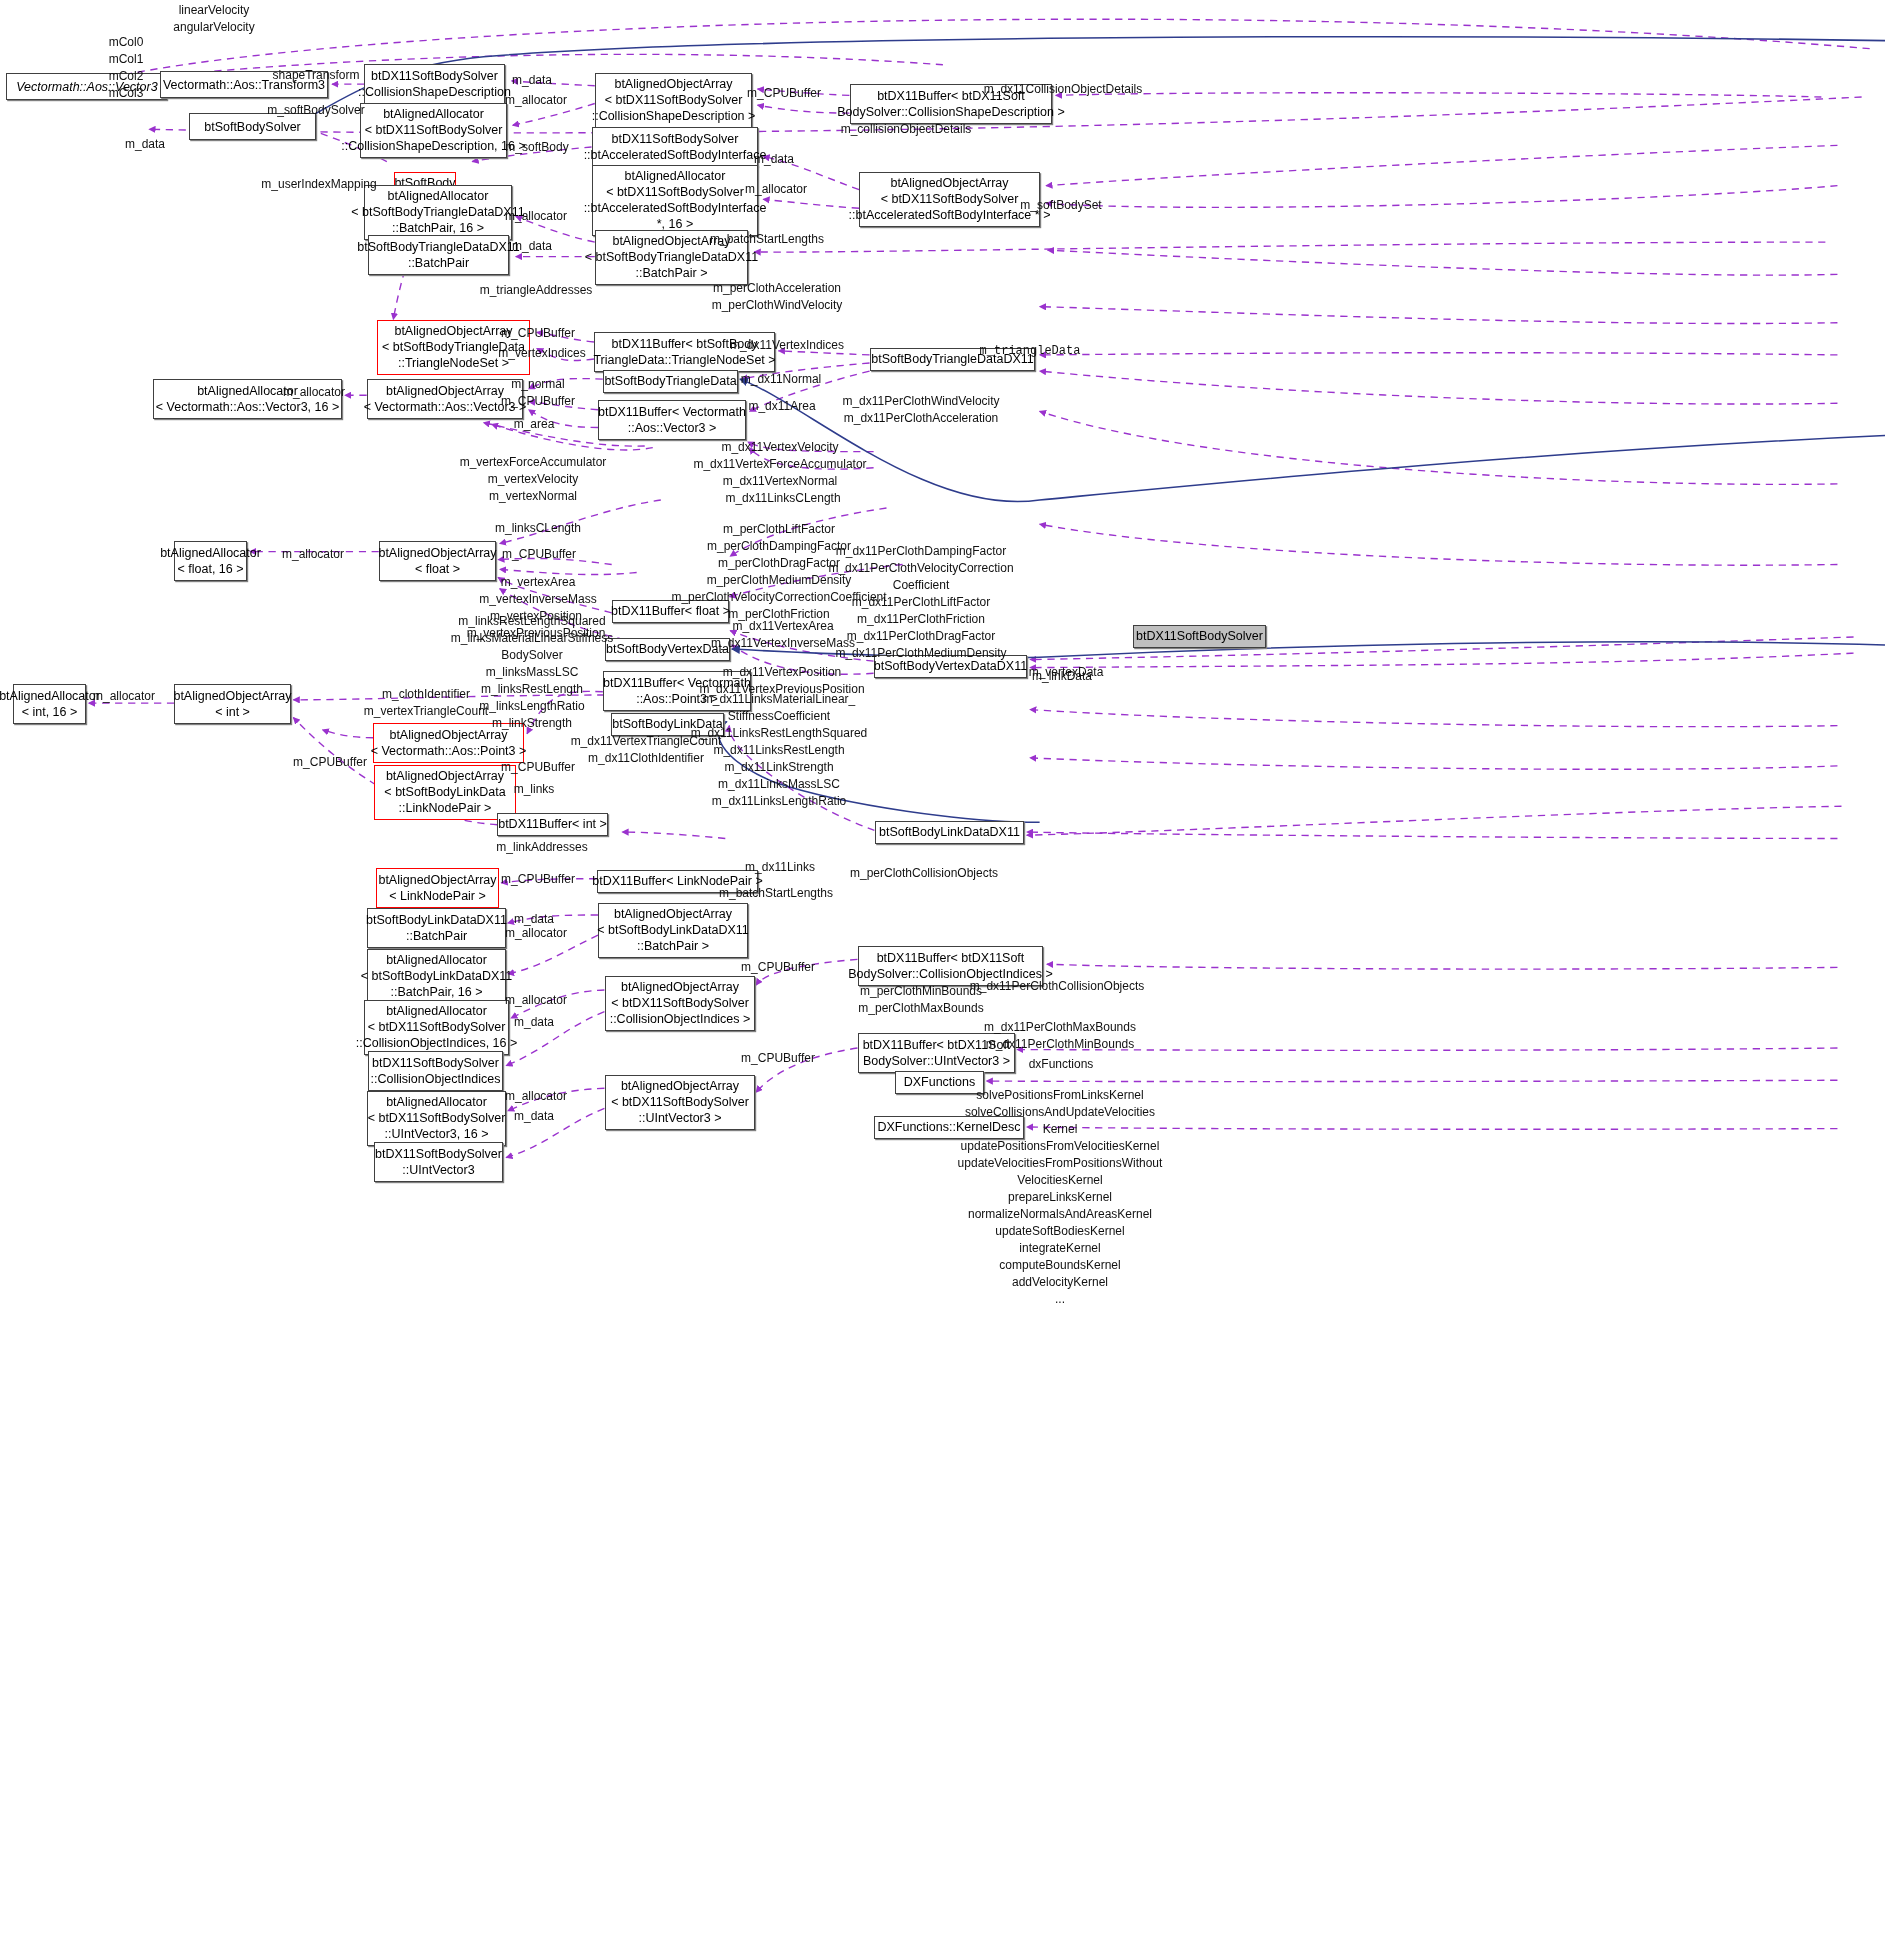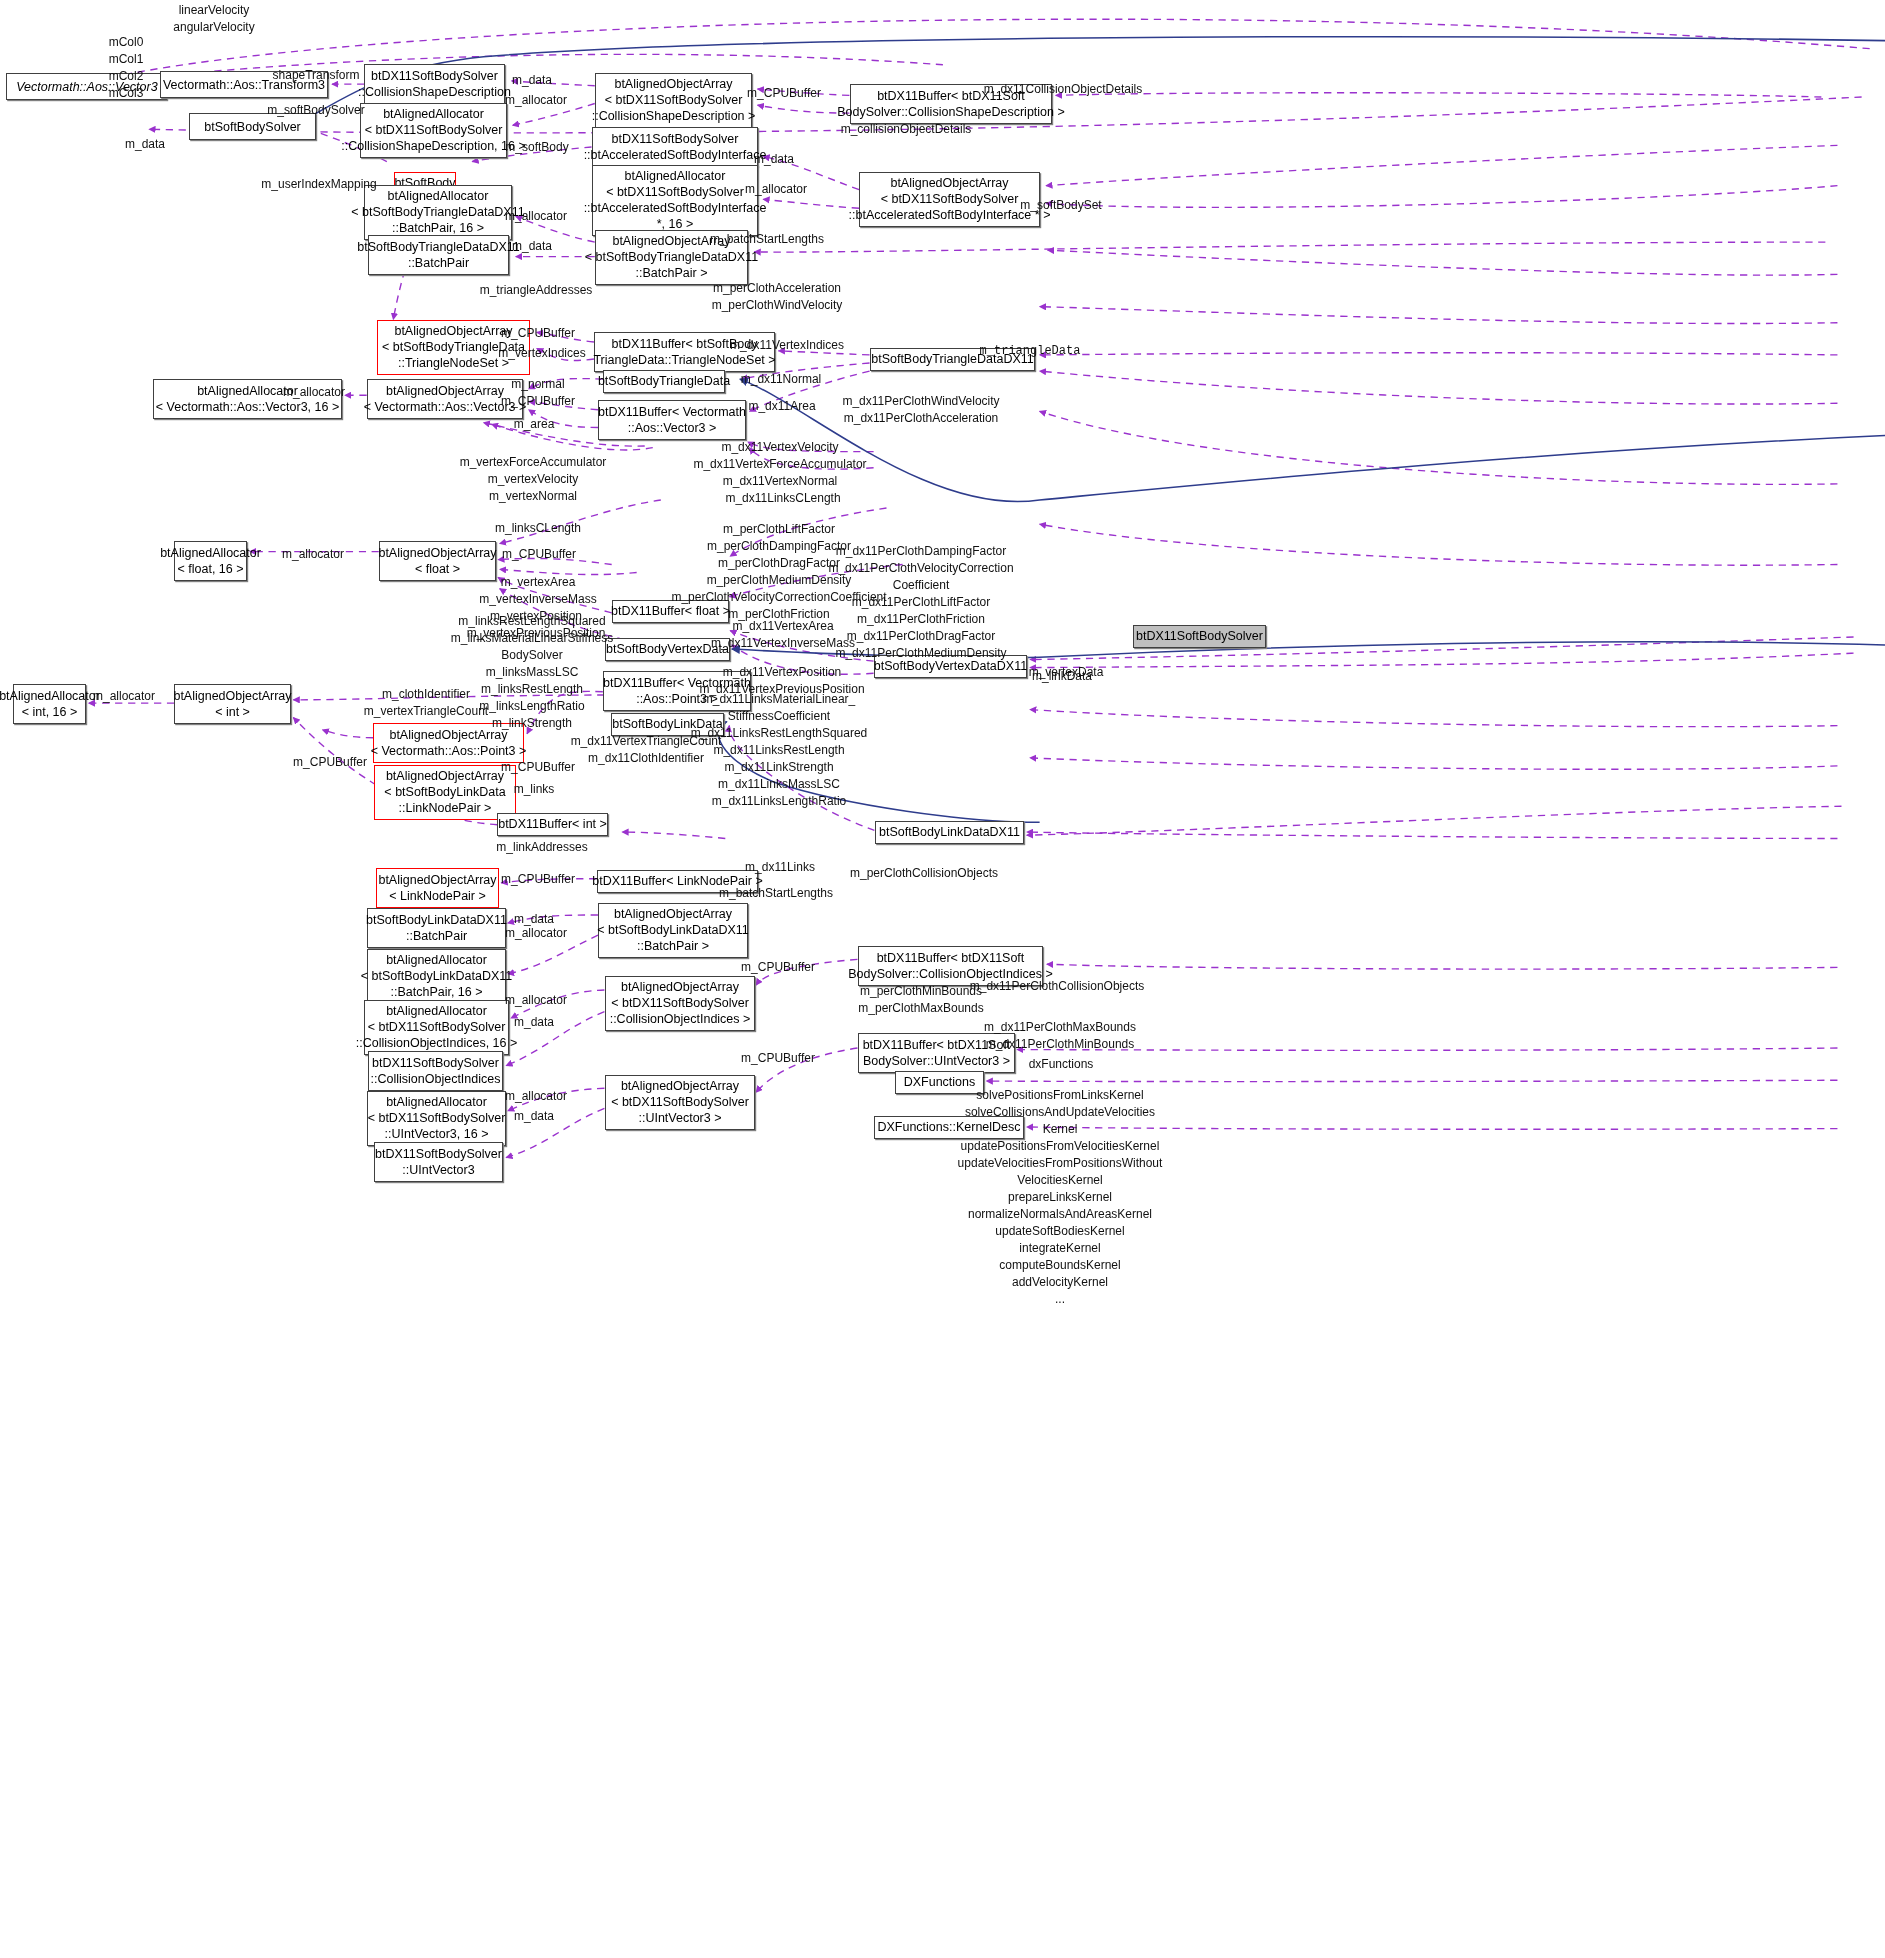--- a/index.html
+++ b/index.html
@@ -187,21 +187,21 @@
       <div class="node" style="left: 850px; top: 84px; width: 202px; min-height: 40px;">btDX11Buffer&lt; btDX11Soft
 BodySolver::CollisionShapeDescription &gt;</div>
       <div class="node" style="left: 859px; top: 172px; width: 181px; min-height: 53px;">btAlignedObjectArray
 &lt; btDX11SoftBodySolver
 ::btAcceleratedSoftBodyInterface * &gt;</div>
       <div class="node redborder" style="left: 377px; top: 320px; width: 153px; min-height: 53px;">btAlignedObjectArray
 &lt; btSoftBodyTriangleData
 ::TriangleNodeSet &gt;</div>
       <div class="node" style="left: 594px; top: 332px; width: 181px; min-height: 40px;">btDX11Buffer&lt; btSoftBody
 TriangleData::TriangleNodeSet &gt;</div>
-      <div class="node" style="left: 603px; top: 370px; width: 122px; min-height: 22.6px;">btSoftBodyTriangleData</div>
+      <div class="node" style="left: 603px; top: 370px; width: 135px; min-height: 22.6px;">btSoftBodyTriangleData</div>
       <div class="node" style="left: 870px; top: 348px; width: 165px; min-height: 22.6px;">btSoftBodyTriangleDataDX11</div>
       <div class="node" style="left: 153px; top: 379px; width: 189px; min-height: 40px;">btAlignedAllocator
 &lt; Vectormath::Aos::Vector3, 16 &gt;</div>
       <div class="node" style="left: 367px; top: 379px; width: 156px; min-height: 40px;">btAlignedObjectArray
 &lt; Vectormath::Aos::Vector3 &gt;</div>
       <div class="node" style="left: 598px; top: 400px; width: 148px; min-height: 40px;">btDX11Buffer&lt; Vectormath
 ::Aos::Vector3 &gt;</div>
       <div class="node" style="left: 174px; top: 541px; width: 73px; min-height: 40px;">btAlignedAllocator
 &lt; float, 16 &gt;</div>
       <div class="node" style="left: 379px; top: 541px; width: 117px; min-height: 40px;">btAlignedObjectArray

